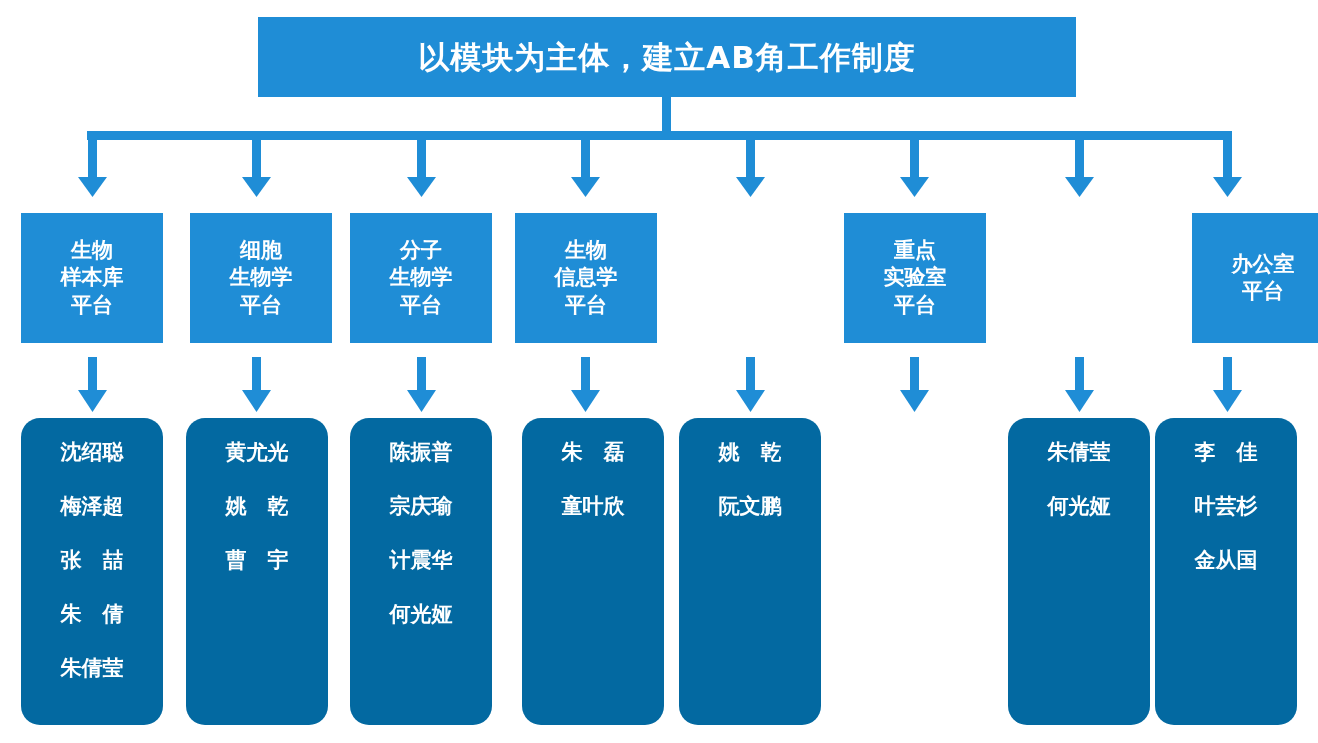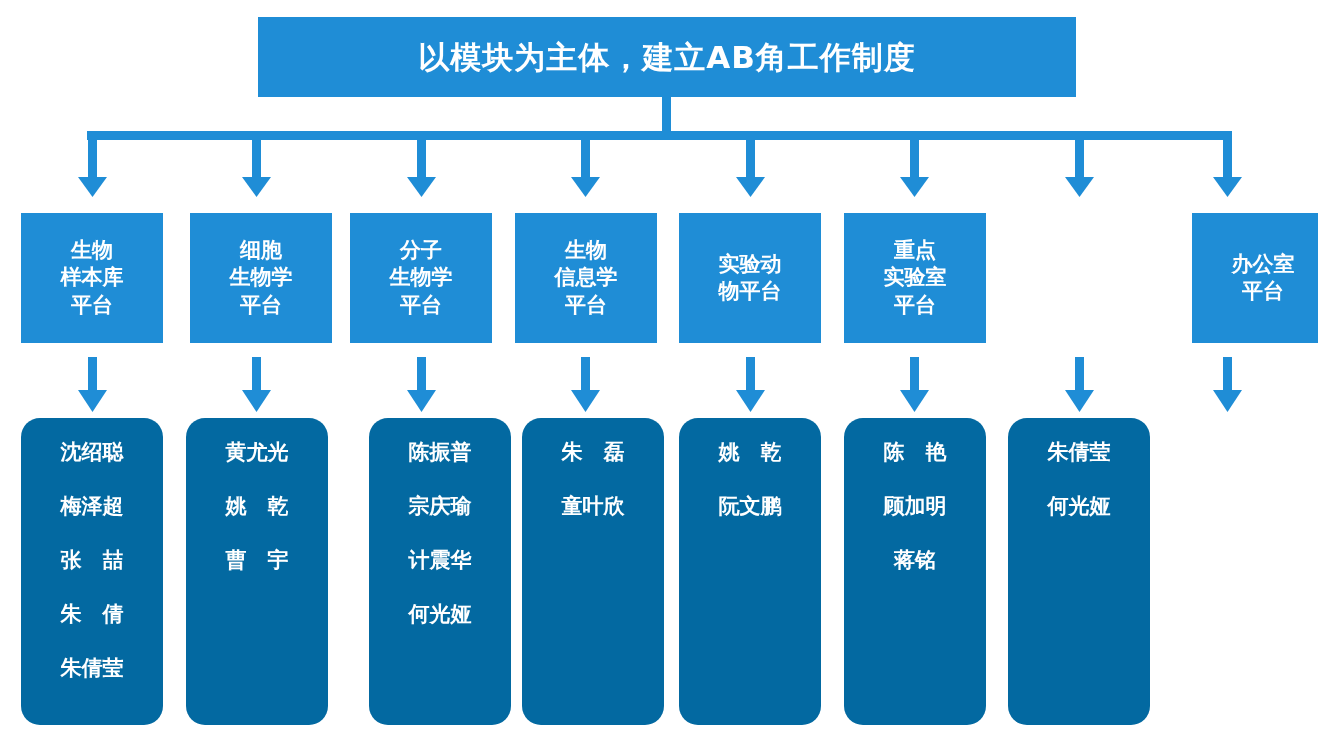--- a/index.html
+++ b/index.html
@@ -163,24 +163,20 @@
   <div class="plat-box" style="left:350px">
     <span class="plat-label">分子
 生物学
 平台</span>
   </div>
   <div class="plat-box" style="left:515px">
     <span class="plat-label">生物
 信息学
 平台</span>
   </div>
-  <div class="plat-box" style="left:679px">
-    <span class="plat-label">实验动
-物平台</span>
-  </div>
   <div class="plat-box" style="left:844px">
     <span class="plat-label">重点
 实验室
 平台</span>
   </div>
   <div class="plat-box" style="left:1192px">
     <span class="plat-label">办公室
 平台</span>
   </div>
 
@@ -189,37 +185,37 @@
       <span class="mem-name">梅泽超</span>
       <span class="mem-name">张　喆</span>
       <span class="mem-name">朱　倩</span>
       <span class="mem-name">朱倩莹</span>
     </div>
   <div class="mem-box" style="left:186px">
       <span class="mem-name">黄尤光</span>
       <span class="mem-name">姚　乾</span>
       <span class="mem-name">曹　宇</span>
     </div>
-  <div class="mem-box" style="left:369px">
+  <div class="mem-box" style="left:350px">
       <span class="mem-name">陈振普</span>
       <span class="mem-name">宗庆瑜</span>
       <span class="mem-name">计震华</span>
       <span class="mem-name">何光娅</span>
     </div>
   <div class="mem-box" style="left:522px">
       <span class="mem-name">朱　磊</span>
       <span class="mem-name">童叶欣</span>
     </div>
   <div class="mem-box" style="left:679px">
       <span class="mem-name">姚　乾</span>
       <span class="mem-name">阮文鹏</span>
     </div>
-  <div class="mem-box" style="left:844px">
-      <span class="mem-name">陈　艳</span>
-      <span class="mem-name">顾加明</span>
-      <span class="mem-name">蒋铭</span>
-    </div>
   <div class="mem-box" style="left:1008px">
       <span class="mem-name">朱倩莹</span>
       <span class="mem-name">何光娅</span>
     </div>
+  <div class="mem-box" style="left:1155px">
+      <span class="mem-name">李　佳</span>
+      <span class="mem-name">叶芸杉</span>
+      <span class="mem-name">金从国</span>
+    </div>
 
 </div>
 
 </body></html>

